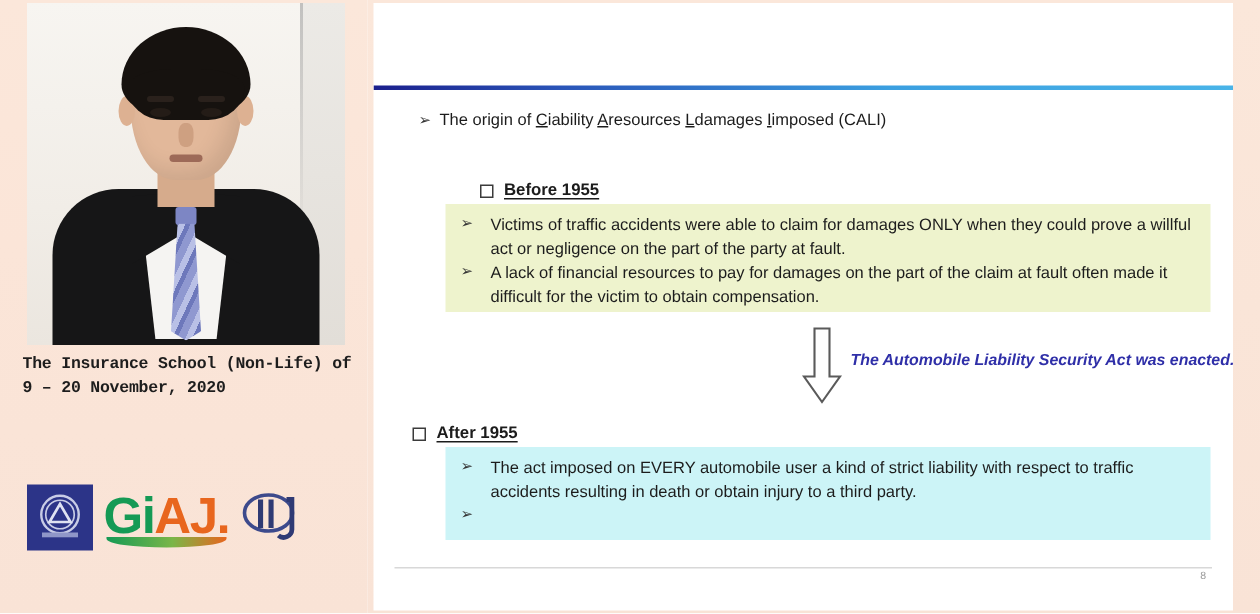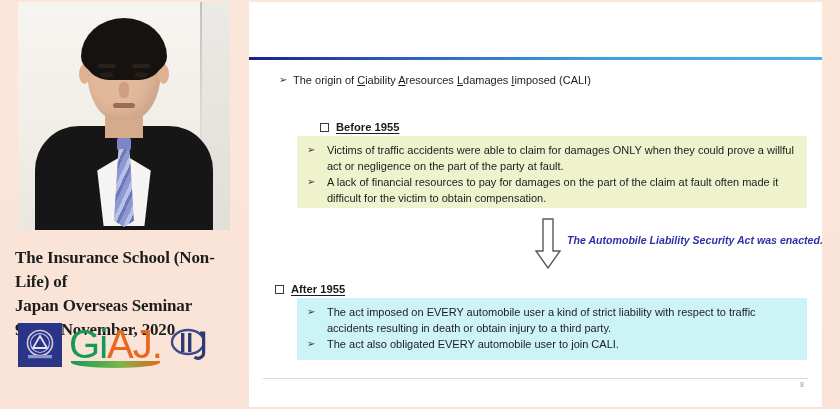--- a/index.html
+++ b/index.html
@@ -129,44 +129,43 @@
     position:absolute; left:50%; transform:translateX(-50%);
     top:147px; width:20px; height:78px;
     background: repeating-linear-gradient(115deg,#8f98d0 0 5px,#b9c0e6 5px 9px,#6d78bb 9px 12px);
     clip-path: polygon(22% 0, 78% 0, 100% 92%, 50% 100%, 0 92%);
   }
 
   #caption {
     position:absolute;
     left: 15px; top: 236px;
     width: 222px;
-    font-family: Liberation Serif, serif;
-    font-size: 17px;
+    font-family: Liberation Mono, monospace;
+    font-size: 11px;
     font-weight: 700;
     line-height: 1.42;
     color: #1d1d1d;
     letter-spacing: -0.15px;
-    margin-top: 10px;
   }
   #logos {
     position:absolute;
     left: 18px; top: 322px;
     height: 46px;
     display:flex; align-items:center; gap: 7px;
   }
   .logo-giaj-mark {
     width: 44px; height: 44px;
     background: #2c3488;
     display:flex; align-items:center; justify-content:center;
     flex:0 0 auto;
   }
   .logo-giaj-text {
     font-family: "Liberation Sans", sans-serif;
-    font-weight: 400;
-    font-size: 40px;
+    font-weight: 700;
+    font-size: 34px;
     letter-spacing: -1px;
     line-height: 1;
     position: relative;
     padding-bottom: 3px;
   }
   .logo-giaj-text .g { color:#159a55; }
   .logo-giaj-text .i { color:#159a55; }
   .logo-giaj-text .a { color:#e8661e; }
   .logo-giaj-text .j { color:#e8661e; }
   .swoosh {
@@ -332,21 +331,20 @@
       <div class="brow-l"></div>
       <div class="brow-r"></div>
       <div class="eye-l"></div>
       <div class="eye-r"></div>
       <div class="nose"></div>
       <div class="mouth"></div>
     </div>
 
     <div id="caption">
       <div>The Insurance School (Non-Life) of</div>
-      <div>Japan Overseas Seminar</div>
       <div>9 – 20 November, 2020</div>
     </div>
 
     <div id="logos">
       <div class="logo-giaj-mark">
         <svg width="36" height="36" viewBox="0 0 36 36" aria-hidden="true">
           <circle cx="18" cy="16" r="12.5" fill="none" stroke="#c8cce6" stroke-width="1.6"></circle>
           <circle cx="18" cy="16" r="9.5" fill="none" stroke="#c8cce6" stroke-width="1.1"></circle>
           <path d="M18 9 L25 21 L11 21 Z" fill="none" stroke="#dfe2f2" stroke-width="1.8"></path>
           <rect x="6" y="28" width="24" height="3.2" fill="#8f96c8"></rect>
@@ -407,21 +405,20 @@
         <span class="label">After 1955</span>
       </div>
 
       <div class="callout" id="box-after">
         <div class="cbullet">
           <span class="marker">➢</span>
           <span>The act imposed on EVERY automobile user a kind of strict liability with respect to traffic accidents resulting in death or obtain injury to a third party.</span>
         </div>
         <div class="cbullet">
           <span class="marker">➢</span>
-          <span>The act also obligated EVERY automobile user to join CALI.</span>
         </div>
       </div>
 
       <div id="footer-rule"></div>
       <div id="page-num">8</div>
 
     </div>
   </div>
 
 </div>

